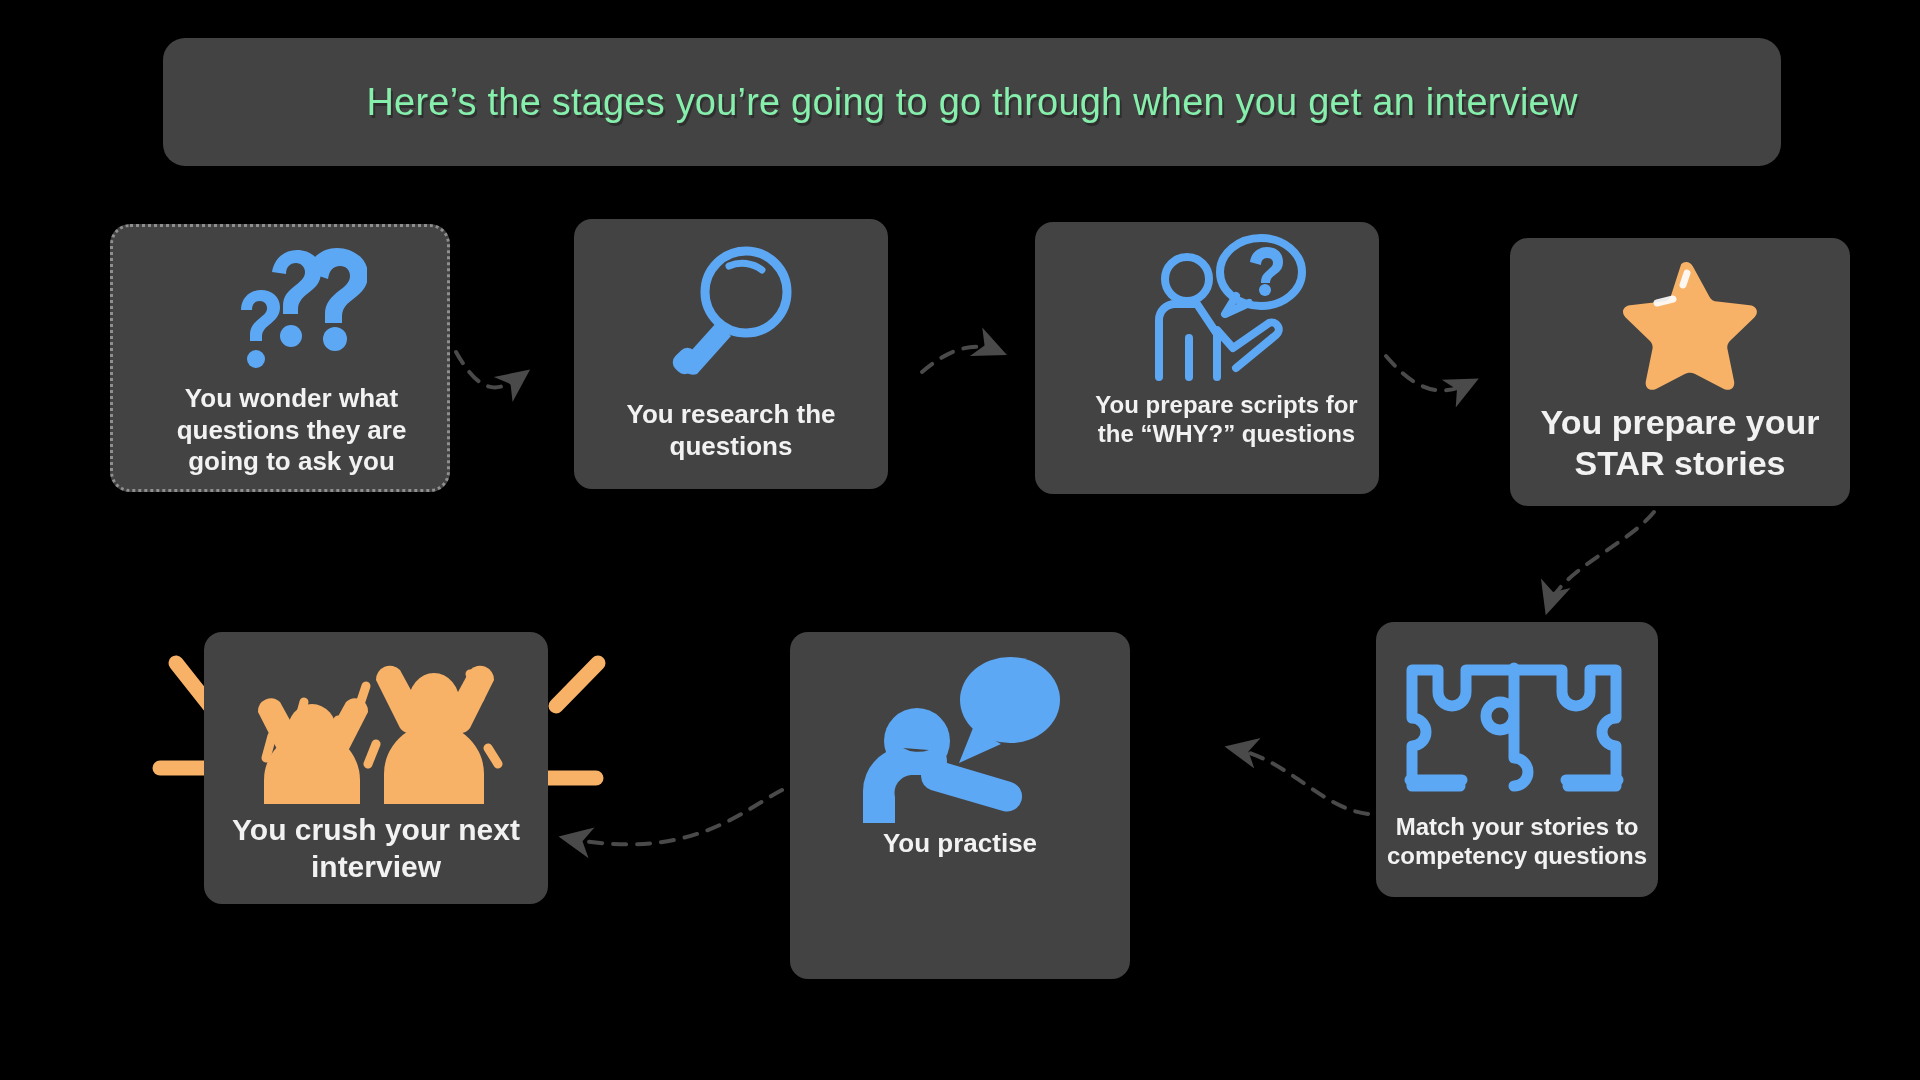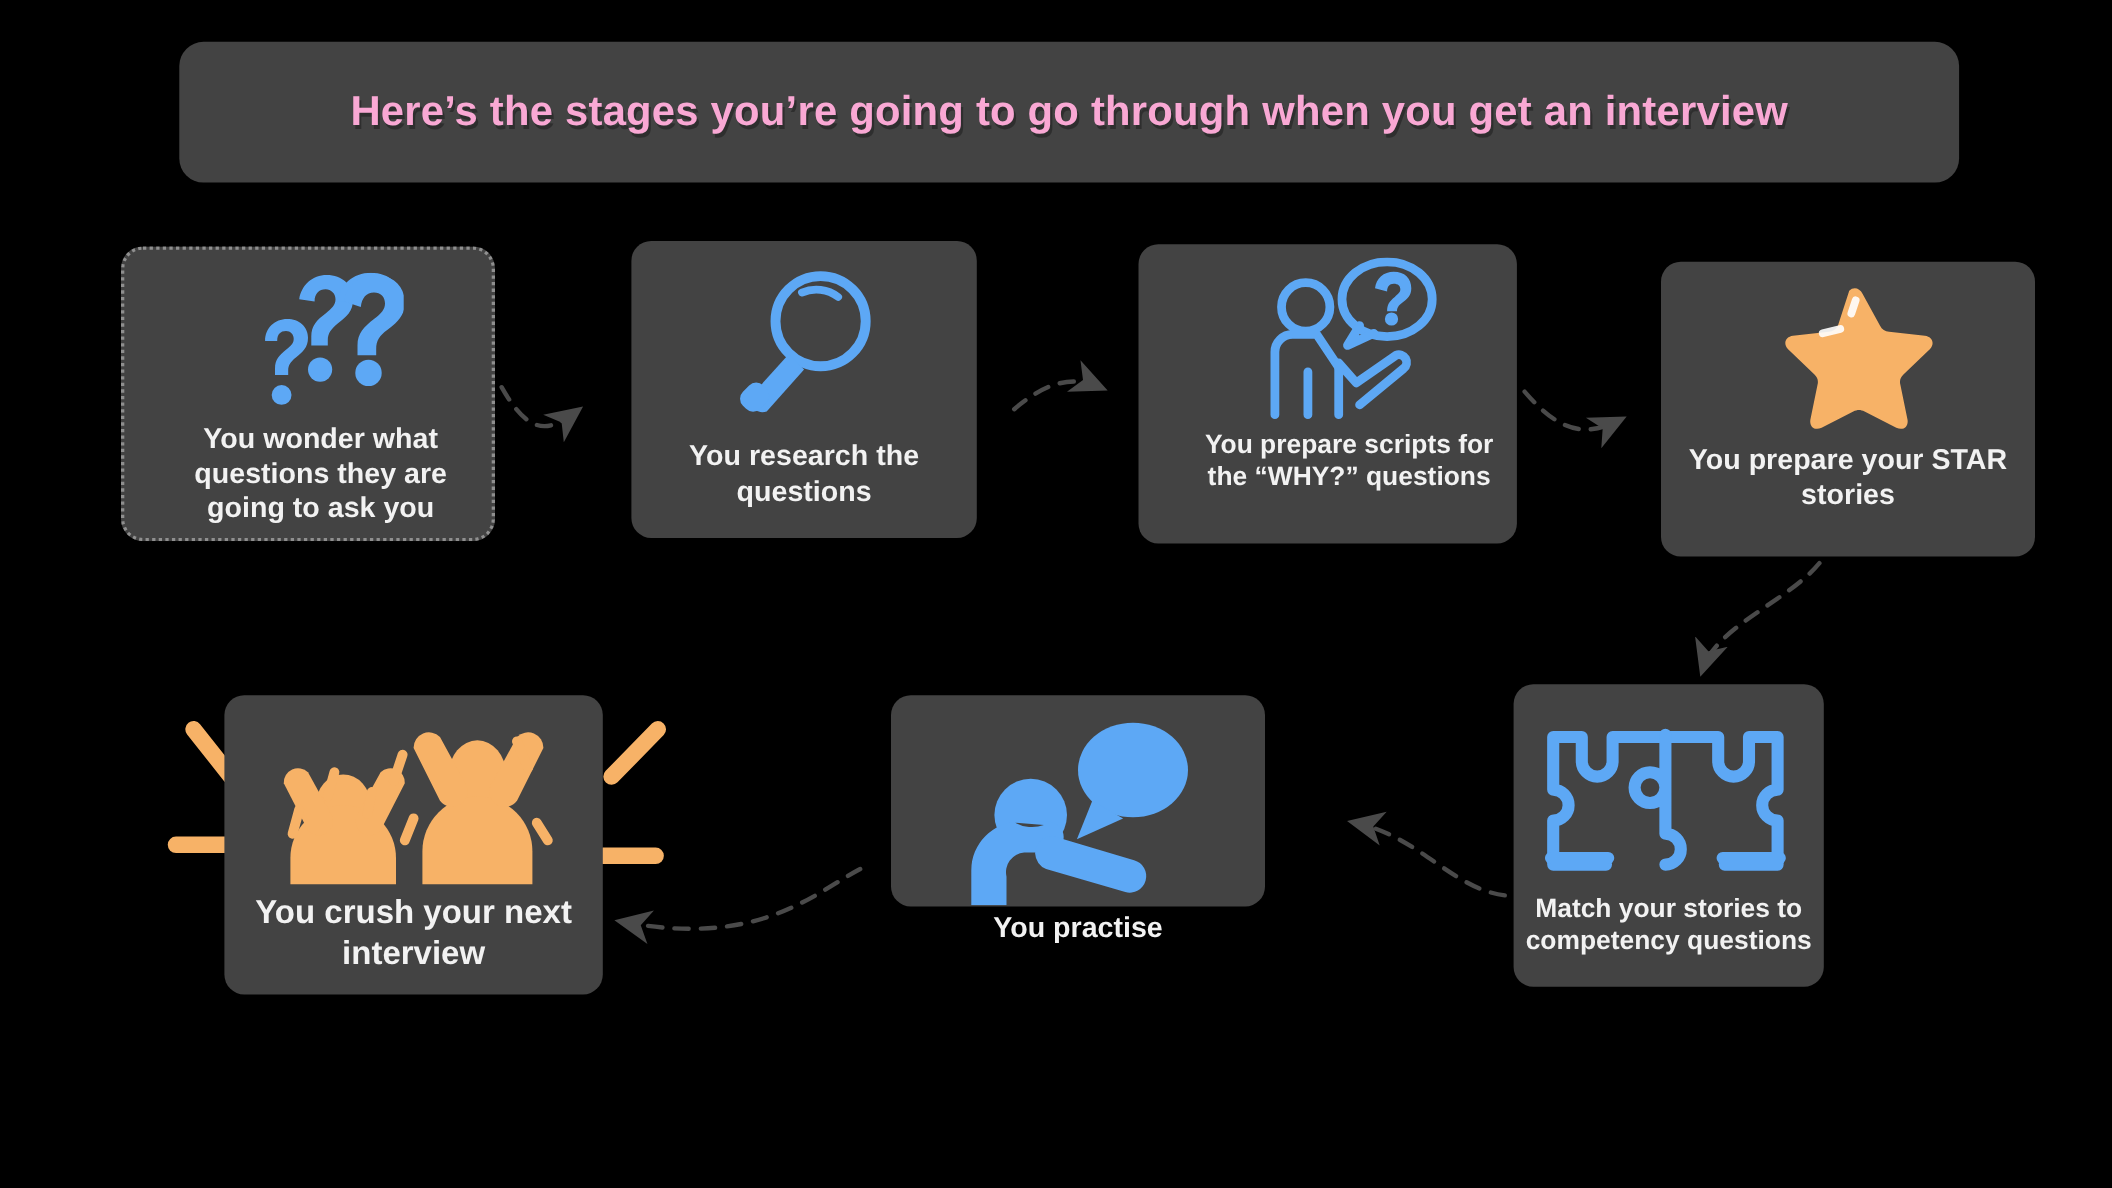--- a/index.html
+++ b/index.html
@@ -6,21 +6,21 @@
   body{width:1920px;height:1080px;overflow:hidden;font-family:"Liberation Sans",sans-serif;}
   #stage{position:relative;width:1920px;height:1080px;background:#000000;}
 
   
   #title-banner{
     position:absolute;left:163px;top:38px;width:1618px;height:128px;
     background:#434343;border-radius:22px;
     display:flex;align-items:center;justify-content:center;
   }
   #title-text{
-    font-size:38px;font-weight:bold;color:#f9a8d4;letter-spacing:.2px;
+    font-size:38px;font-weight:normal;color:#86efac;letter-spacing:.2px;
     text-shadow:2px 3px 0 rgba(0,0,0,.30);white-space:nowrap;
   }
 
   
   .card{
     position:absolute;background:#434343;border-radius:18px;
     display:flex;flex-direction:column;align-items:center;
     box-sizing:border-box;overflow:visible;
   }
   .card.selected{
@@ -43,27 +43,27 @@
   #card-2{left:574px;top:219px;width:314px;height:270px;align-items:center;}
   #card-2 .icon-wrap{height:150px;padding-top:16px;}
   #card-2 .label{font-size:26px;margin-top:14px;}
 
   #card-3{left:1035px;top:222px;width:344px;height:272px;padding-left:39px;}
   #card-3 .icon-wrap{height:150px;padding-top:12px;}
   #card-3 .label{font-size:24px;margin-top:6px;}
 
   #card-4{left:1510px;top:238px;width:340px;height:268px;}
   #card-4 .icon-wrap{height:140px;padding-top:14px;}
-  #card-4 .label{font-size:26px;margin-top:10px;}
+  #card-4 .label{font-size:34px;margin-top:10px;}
 
   #card-5{left:1376px;top:622px;width:282px;height:275px;}
   #card-5 .icon-wrap{height:170px;padding-top:18px;}
   #card-5 .label{font-size:24px;margin-top:2px;}
 
-  #card-6{left:790px;top:632px;width:340px;height:192px;margin-left:20px;}
+  #card-6{left:790px;top:632px;width:340px;height:347px;}
   #card-6 .icon-wrap{height:170px;padding-top:18px;}
   #card-6 .label{font-size:26px;margin-top:8px;}
 
   #card-7{left:204px;top:632px;width:344px;height:272px;}
   #card-7 .icon-wrap{height:160px;padding-top:12px;}
   #card-7 .label{font-size:30px;margin-top:8px;}
 
   
   #connectors{position:absolute;left:0;top:0;width:1920px;height:1080px;pointer-events:none;}
   

